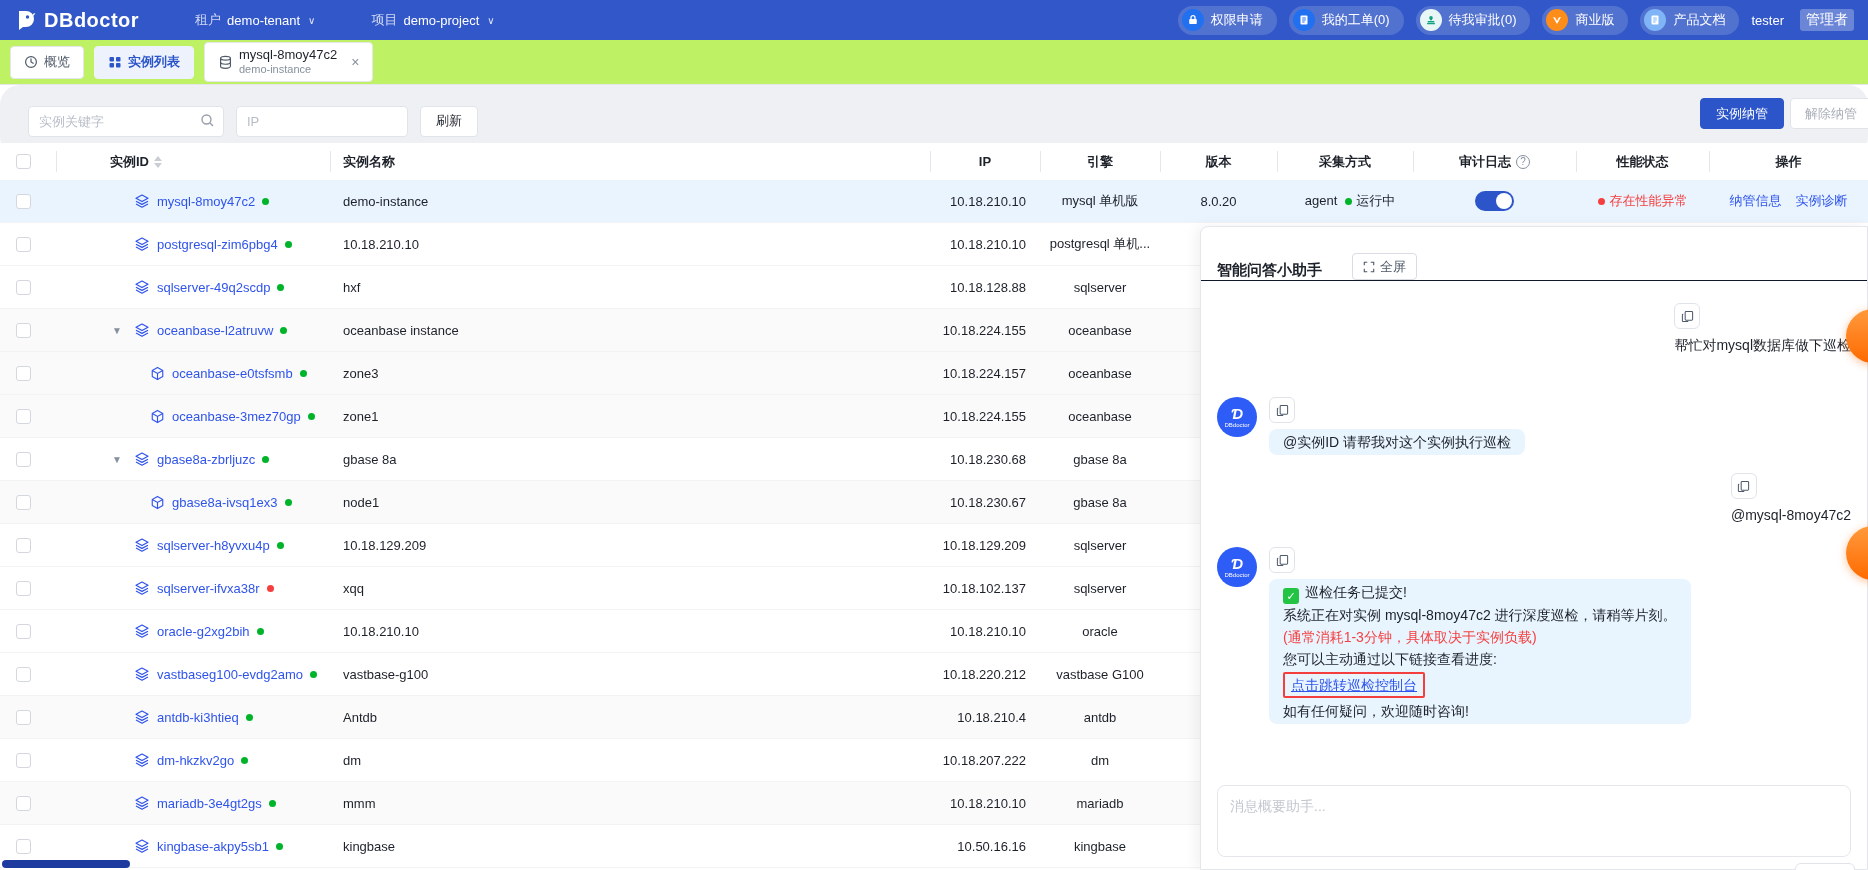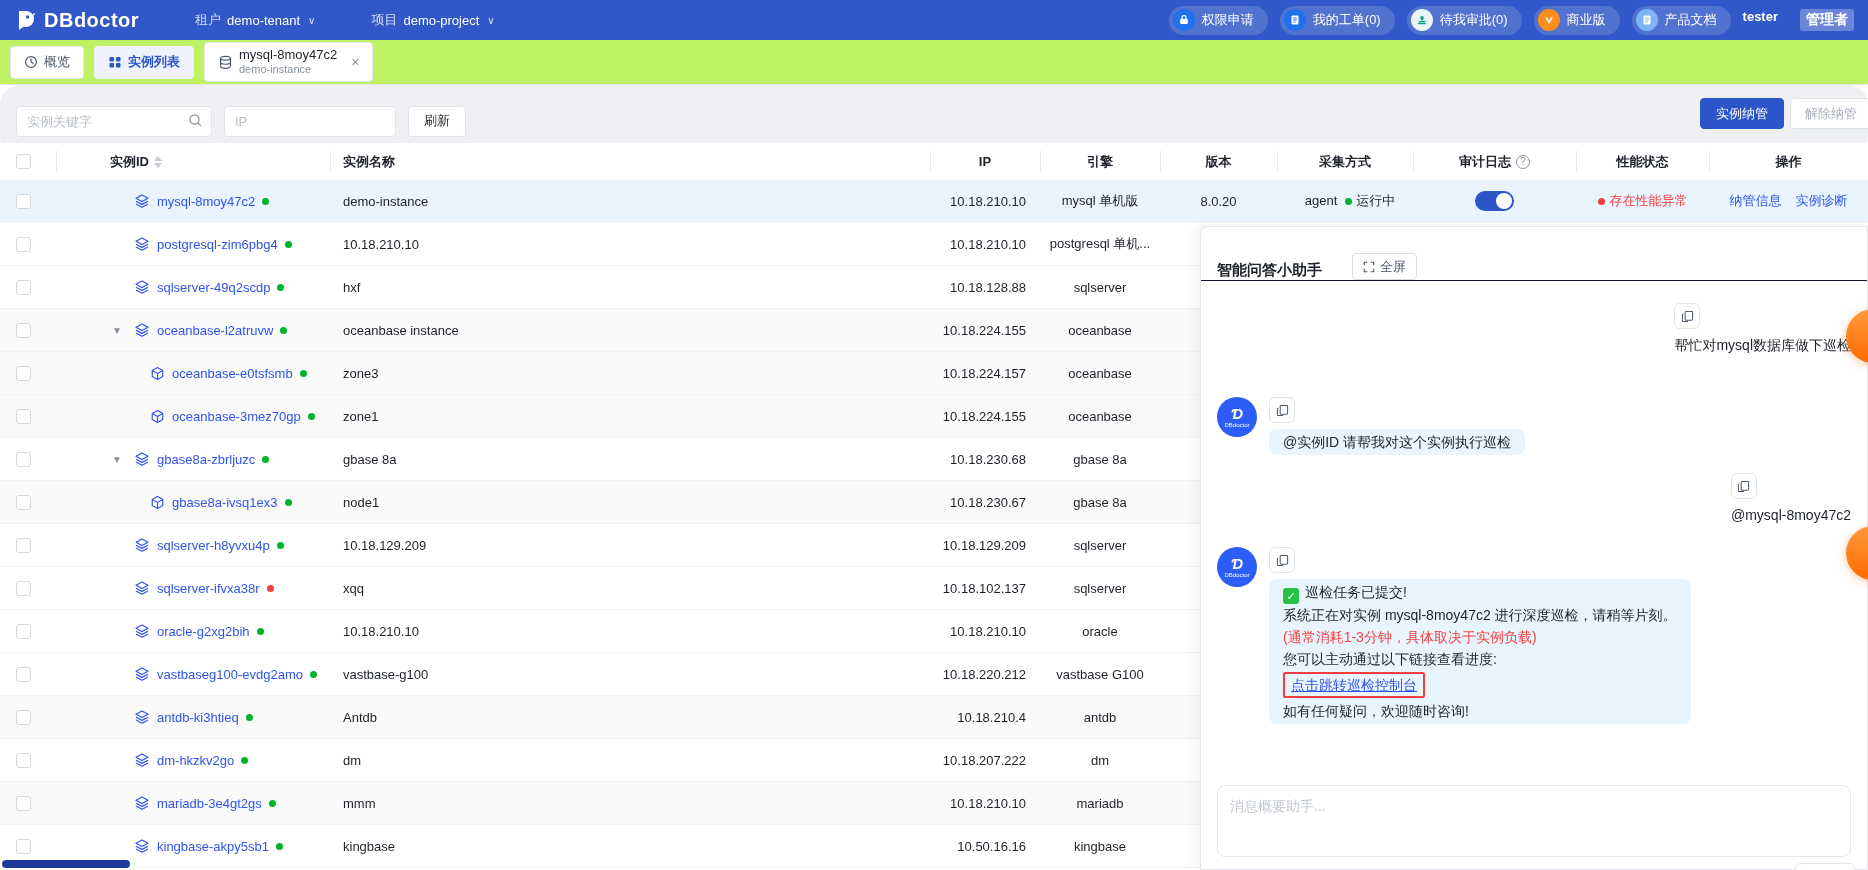--- a/index.html
+++ b/index.html
@@ -14,38 +14,38 @@
   .logo-text { font-size:20px; font-weight:bold; letter-spacing:.5px; }
   .ctx { display:flex; align-items:center; gap:6px; margin-left:56px; font-size:13px; }
   .ctx .lbl { color:rgba(255,255,255,.78); }
   .ctx .val { color:#fff; }
   .ctx .caret { font-size:10px; color:rgba(255,255,255,.85); margin-left:2px; }
   .top-right { margin-left:auto; display:flex; align-items:center; gap:12px; }
   .pill { display:flex; align-items:center; gap:7px; background:rgba(255,255,255,.16);
     border-radius:15px; height:29px; padding:0 14px 0 4px; font-size:13px; cursor:pointer; }
   .pill-ic { width:22px; height:22px; border-radius:50%; display:flex; align-items:center; justify-content:center; }
   .ic-blue { background:#2170f0; } .ic-teal { background:#e8f7f5; } .ic-orange { background:#ff8d1a; } .ic-lblue { background:#7fb5f7; }
-  .userbox { display:flex; gap:22px; font-size:13px;font-weight:bold; }
+  .userbox { display:flex; align-items:center; gap:16px; font-size:13px; }
   .rolebadge { background:rgba(255,255,255,.28); border-radius:3px; padding:2px 6px; font-size:14px; }
 
   
   .tabbar { position:absolute; left:0; top:40px; width:100%; height:45px; background:#bef264;
     border-bottom:1px solid #e5e6eb; display:flex; align-items:center; padding:0 10px; gap:10px; }
   .tab { display:flex; align-items:center; gap:6px; height:33px; padding:0 13px; border:1px solid #e5e6eb;
     border-radius:4px; font-size:13px; color:#4e5969; background:#fff; cursor:pointer; }
   .tab.active { background:#edf2fc; border-color:#edf2fc; color:#2b55c9; font-weight:bold; }
   .tab.card { height:40px; }
   .tab .two-line { display:flex; flex-direction:column; line-height:1.15; }
   .tab .t-title { font-size:13px; color:#1d2129; }
   .tab .t-sub { font-size:11px; color:#86909c; }
   .tab .close { color:#86909c; font-size:14px; margin-left:8px; cursor:pointer; }
 
   
   .filterbar { position:absolute; left:0; top:85px; width:100%; height:72px; background:#eef0f4;
-    display:flex; align-items:center; padding:0 16px; gap:12px;border-radius:20px; }
+    display:flex; align-items:center; padding:0 28px; gap:12px;border-radius:20px; }
   .inp { height:31px; background:#fff; border:1px solid #e0e3e8; border-radius:4px;
     font-size:13px; color:#1d2129; padding:0 10px; outline:none; }
   .inp::placeholder { color:#b8bdc7; }
   .inp-wrap { position:relative; }
   .inp-kw { width:196px; padding-right:30px; }
   .inp-ip { width:172px; }
   .search-ic { position:absolute; right:9px; top:7px; }
   .btn { height:31px; border-radius:4px; font-size:13px; padding:0 15px; cursor:pointer;
     border:1px solid #e0e3e8; background:#fff; color:#1d2129; }
   .btn-primary { background:#2b55c9; border-color:#2b55c9; color:#fff; }

